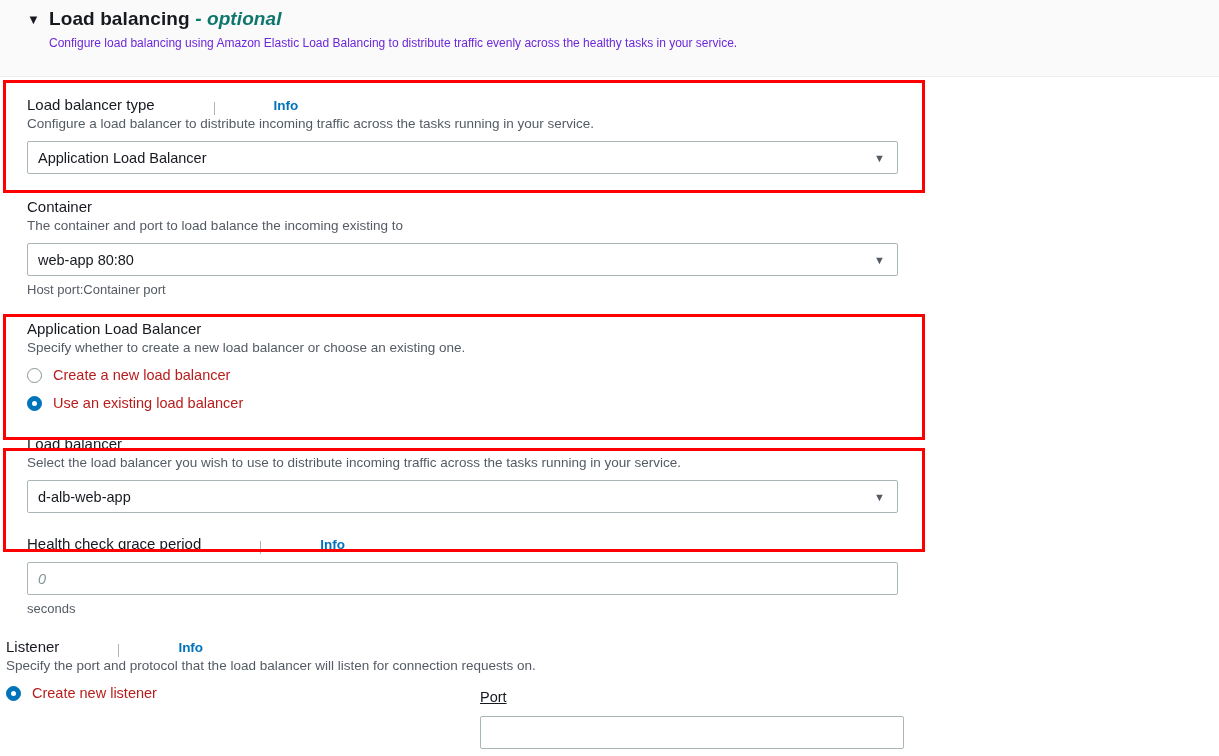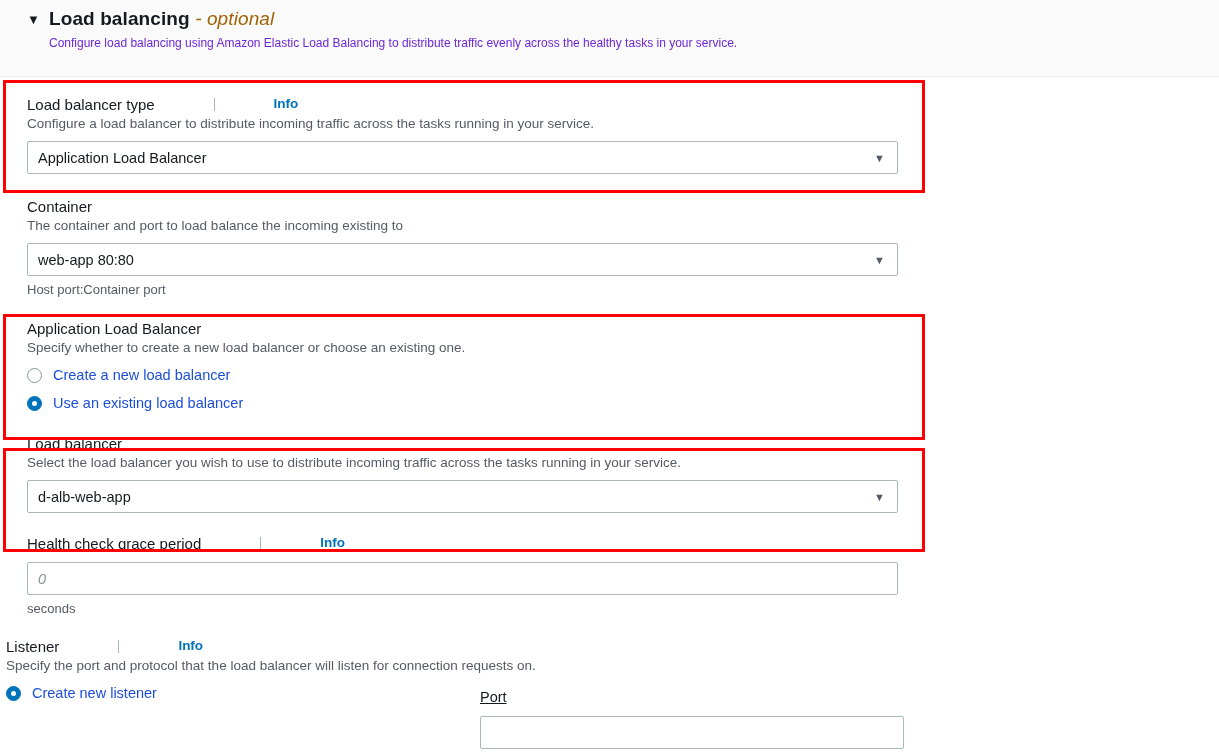--- a/index.html
+++ b/index.html
@@ -45,23 +45,23 @@
     margin-right: 8px;
     position: relative;
     top: -1px;
   }
   .section-title {
     font-size: 19px;
     font-weight: bold;
     letter-spacing: 0.1px;
   }
   .section-title .opt {
-    font-weight: normal;
+    font-weight: bold;
     font-style: italic;
-    color: #a16207;
+    color: #0f766e;
   }
   .section-desc {
     padding-left: 49px;
     padding-top: 6px;
     font-size: 12px;
     color: #6d28d9;
   }
 
   
   .form {
@@ -71,21 +71,21 @@
     width: 1219px;
   }
   .field {
     position: relative;
     padding: 0 0 0 27px;
   }
   .field-label {
     font-size: 15px;
     color: #16191f;
     display: flex;
-    align-items: flex-start;
+    align-items: flex-end;
     gap: 48px;
   }
   .info-sep {
     display: inline-block;
     width: 1px;
     height: 13px;
     background: #aab7b8;
     margin: 0 11px;
     position: relative;
     top: 2px;
@@ -160,21 +160,21 @@
     position: absolute;
     left: 4px;
     top: 4px;
     width: 5px;
     height: 5px;
     border-radius: 50%;
     background: #ffffff;
   }
   .radio-label {
     font-size: 14.5px;
-    color: #1d4ed8;
+    color: #b91c1c;
   }
 
   
   .hl {
     position: absolute;
     border: 3px solid #ff0000;
     box-sizing: border-box;
     pointer-events: none;
   }
   .col-port-label {

